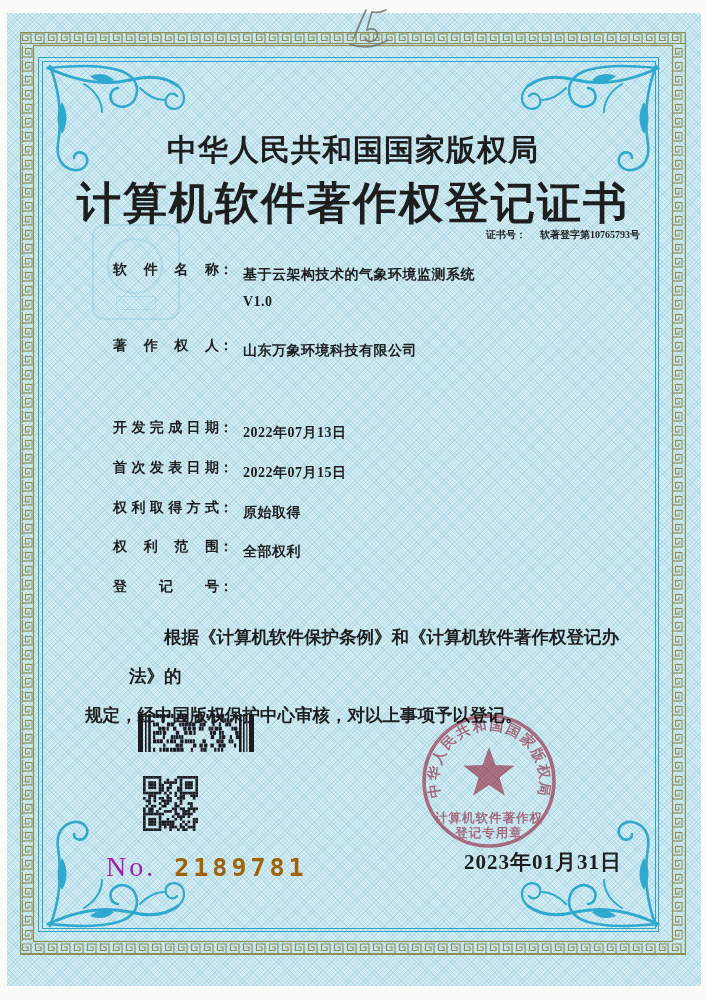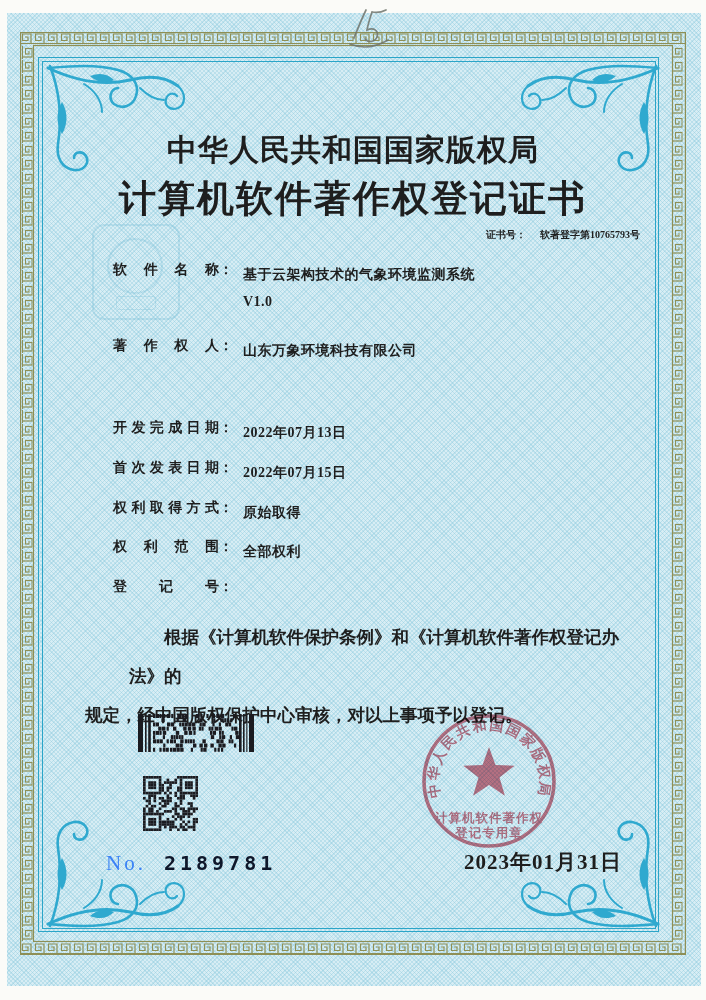--- a/index.html
+++ b/index.html
@@ -19,38 +19,38 @@
   .fl.br{left:512px;top:810px;transform:scale(-1,-1);}
   .pencil{position:absolute;left:342px;top:4px;width:60px;height:50px;opacity:.85;}
   .wm{position:absolute;left:92px;top:224px;width:84px;height:92px;border:2px solid rgba(110,185,210,.45);
       border-radius:12px;opacity:.6;}
   .wm::before{content:"";position:absolute;left:13px;top:12px;width:52px;height:52px;
       border:2px solid rgba(110,185,210,.45);border-radius:50%;}
   .wm::after{content:"";position:absolute;left:22px;top:70px;width:38px;height:12px;
       border:1.5px solid rgba(110,185,210,.45);border-radius:3px;}
   .title{position:absolute;left:0;top:130px;width:100%;text-align:center;font-size:30px;
       font-weight:bold;letter-spacing:1px;}
-  .subtitle{position:absolute;left:0;top:174px;width:100%;text-align:center;font-size:37px;
+  .subtitle{position:absolute;left:0;top:174px;width:100%;text-align:center;font-size:44px;
       font-weight:bold;letter-spacing:2px;font-family:Liberation Serif, serif;}
   .certno{position:absolute;right:66px;top:228px;font-size:10px;font-weight:bold;}
   .certno .gap{display:inline-block;width:14px;}
   .frow{position:absolute;left:85px;display:flex;align-items:flex-start;font-size:14px;font-weight:bold;padding-left:28px;}
   .f-label{display:inline-block;width:106px;text-align:justify;text-align-last:justify;flex:none;}
   .f-colon{display:inline-block;width:16px;flex:none;}
   .f-value{margin-left:8px;line-height:27px;letter-spacing:.5px;}
   .r1{top:261px}.r2{top:337px}.r3{top:419px}.r4{top:459px}.r5{top:499px}.r6{top:538px}.r7{top:578px}
   .statement{position:absolute;left:85px;top:618px;width:540px;font-size:17.5px;font-weight:600;
       line-height:39px;}
   .statement .ln1{text-indent:2em;margin-left:44px;}
   .barcode{position:absolute;left:138px;top:714px;}
   .qrcode{position:absolute;left:143px;top:776px;}
   .no-line{position:absolute;left:106px;top:851px;}
-  .no-label{font-size:21px;letter-spacing:3px;color:#3b82f6;}
-  .no-value{font-family:"DejaVu Sans Mono",monospace;font-weight:bold;font-size:20px;
-      letter-spacing:4px;color:#0f172a;margin-left:14px;}
+  .no-label{font-size:28px;letter-spacing:3px;color:#a21caf;}
+  .no-value{font-family:"DejaVu Sans Mono",monospace;font-weight:bold;font-size:25px;
+      letter-spacing:4px;color:#a16207;margin-left:14px;}
   .stamp{position:absolute;left:418px;top:710px;width:142px;height:142px;opacity:.85;
       mix-blend-mode:multiply;z-index:5;}
   .date{position:absolute;left:424px;top:848px;font-size:21px;font-weight:bold;z-index:6;
       letter-spacing:1px;padding-left:40px;}
 </style>
 </head>
 <body>
 
 <div class="page">
   <div class="texture"></div>

